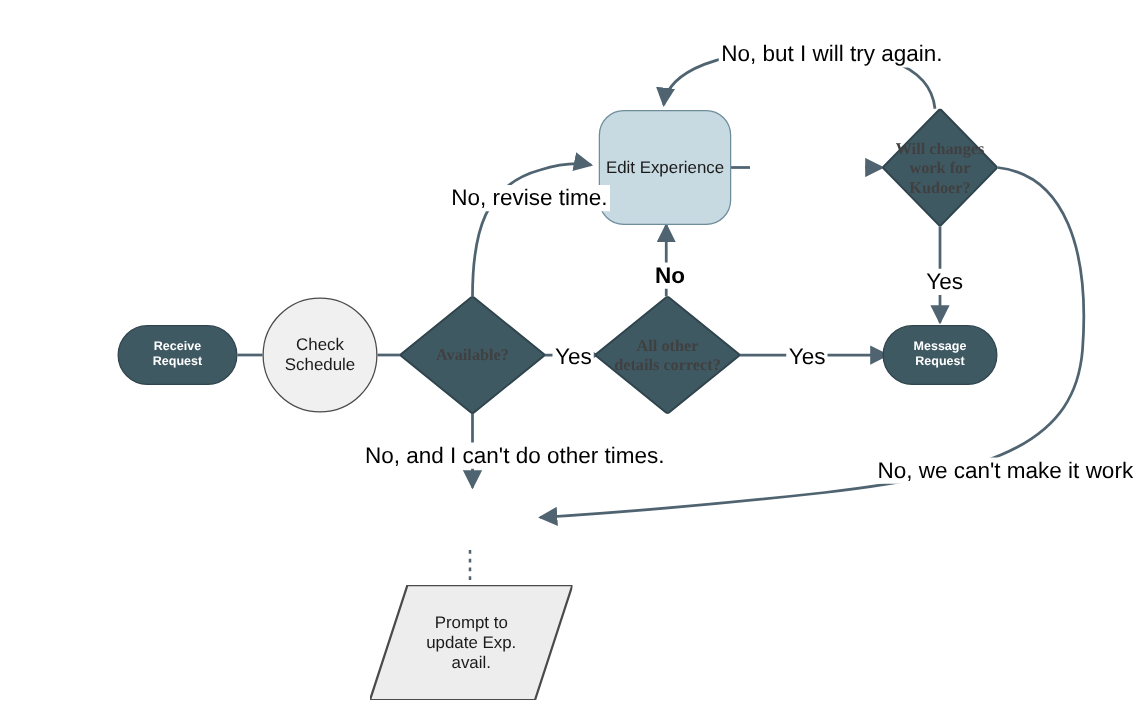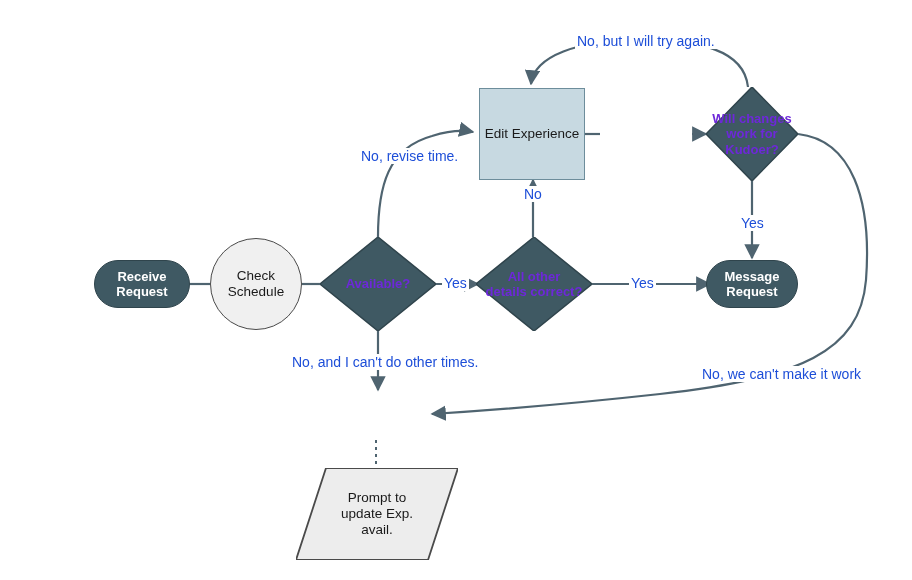--- a/index.html
+++ b/index.html
@@ -38,45 +38,46 @@
   .node .label {
     display: block;
     white-space: pre-line;
   }
   
   .n-term {
     background: #3F5963;
     border: 1px solid #2f444c;
     border-radius: 26px;
     color: #ffffff;
-    font-size: 13px;
+    font-size: 10px;
     font-weight: bold;
   }
   
   .n-circle {
     background: #F0F0F0;
     border: 1px solid #4a4a4a;
     border-radius: 50%;
     color: #1a1a1a;
     font-size: 13.5px;
   }
   
   .n-process {
     background: #C7D9E1;
     border: 1px solid #6d8d9b;
     color: #1a1a1a;
     font-size: 13.5px;
   }
   
   .n-diamond {
-    color: #6d28d9;
+    color: #404040;
     font-size: 13px;
     font-weight: bold;
     background: transparent;
     border: 0;
+    font-family: Liberation Serif, serif;
   }
   .n-diamond .dshape {
     position: absolute;
     left: 0; top: 0;
     width: 100%; height: 100%;
   }
   .n-diamond .label {
     position: relative;
     z-index: 2;
   }
@@ -91,22 +92,22 @@
     position: absolute;
     left: 0; top: 0;
     width: 100%; height: 100%;
   }
   .n-para .label {
     position: relative;
     z-index: 2;
   }
   .edge-label {
     position: absolute;
-    font-size: 14px;
-    color: #1d4ed8;
+    font-size: 18px;
+    color: #000000;
     white-space: nowrap;
     background: #ffffff;
     padding: 0 2px;
   }
 </style>
 </head>
 <body>
 
 <div id="canvas">
 
@@ -164,21 +165,21 @@
   </div>
 
   <div class="node n-diamond" style="left:476px; top:237px; width:116px; height:94px;text-align:center;">
     <svg class="dshape" viewBox="0 0 116 94" preserveAspectRatio="none">
       <polygon points="58,0 116,47 58,94 0,47" fill="#3F5963" stroke="#2f444c" stroke-width="1.5"></polygon>
     </svg>
     <span class="label">All other
 details correct?</span>
   </div>
 
-  <div class="node n-process" style="left:479px; top:88px; width:106px; height:92px;">
+  <div class="node n-process" style="left:479px; top:88px; width:106px; height:92px;border-radius:20px;">
     <span class="label">Edit Experience</span>
   </div>
 
 
   <div class="node n-diamond" style="left:706px; top:87px; width:92px; height:94px;">
     <svg class="dshape" viewBox="0 0 92 94" preserveAspectRatio="none">
       <polygon points="46,0 92,47 46,94 0,47" fill="#3F5963" stroke="#2f444c" stroke-width="1.5"></polygon>
     </svg>
     <span class="label">Will changes
 work for
@@ -201,21 +202,21 @@
   </div>
 
   <div class="edge-label" style="left:442px; top:275px;">Yes</div>
 
   <div class="edge-label" style="left:359px; top:148px;">No, revise time.</div>
 
   <div class="edge-label" style="left:290px; top:354px;">No, and I can't do other times.</div>
 
   <div class="edge-label" style="left:629px; top:275px;">Yes</div>
 
-  <div class="edge-label" style="left:522px; top:186px;">No</div>
+  <div class="edge-label" style="left:522px; top:210px;font-weight:bold;">No</div>
 
   <div class="edge-label" style="left:739px; top:215px;">Yes</div>
 
   <div class="edge-label" style="left:575px; top:33px;">No, but I will try again.</div>
 
   <div class="edge-label" style="left:700px; top:366px;">No, we can't make it work</div>
 
 </div>
 
 </body></html>

